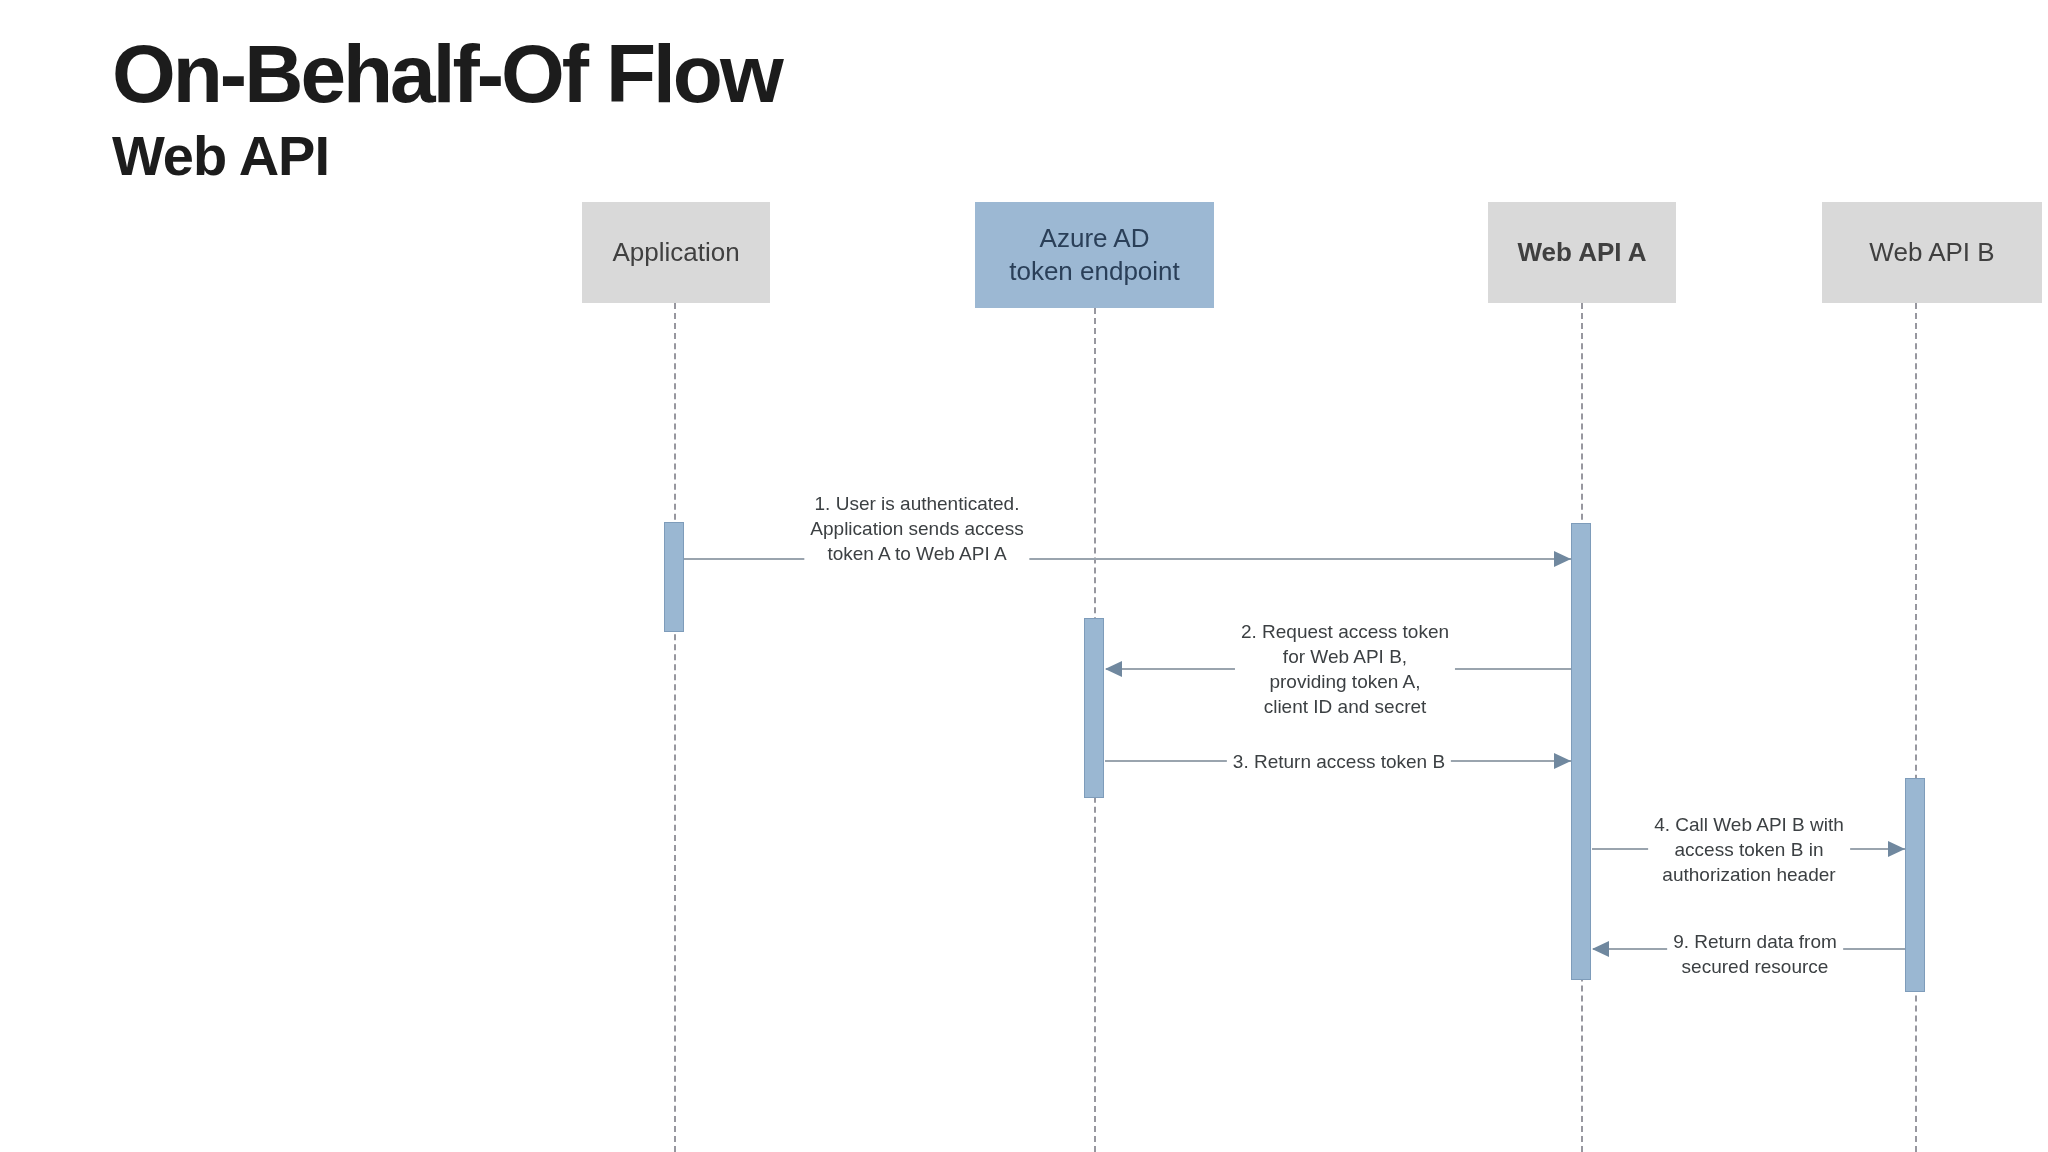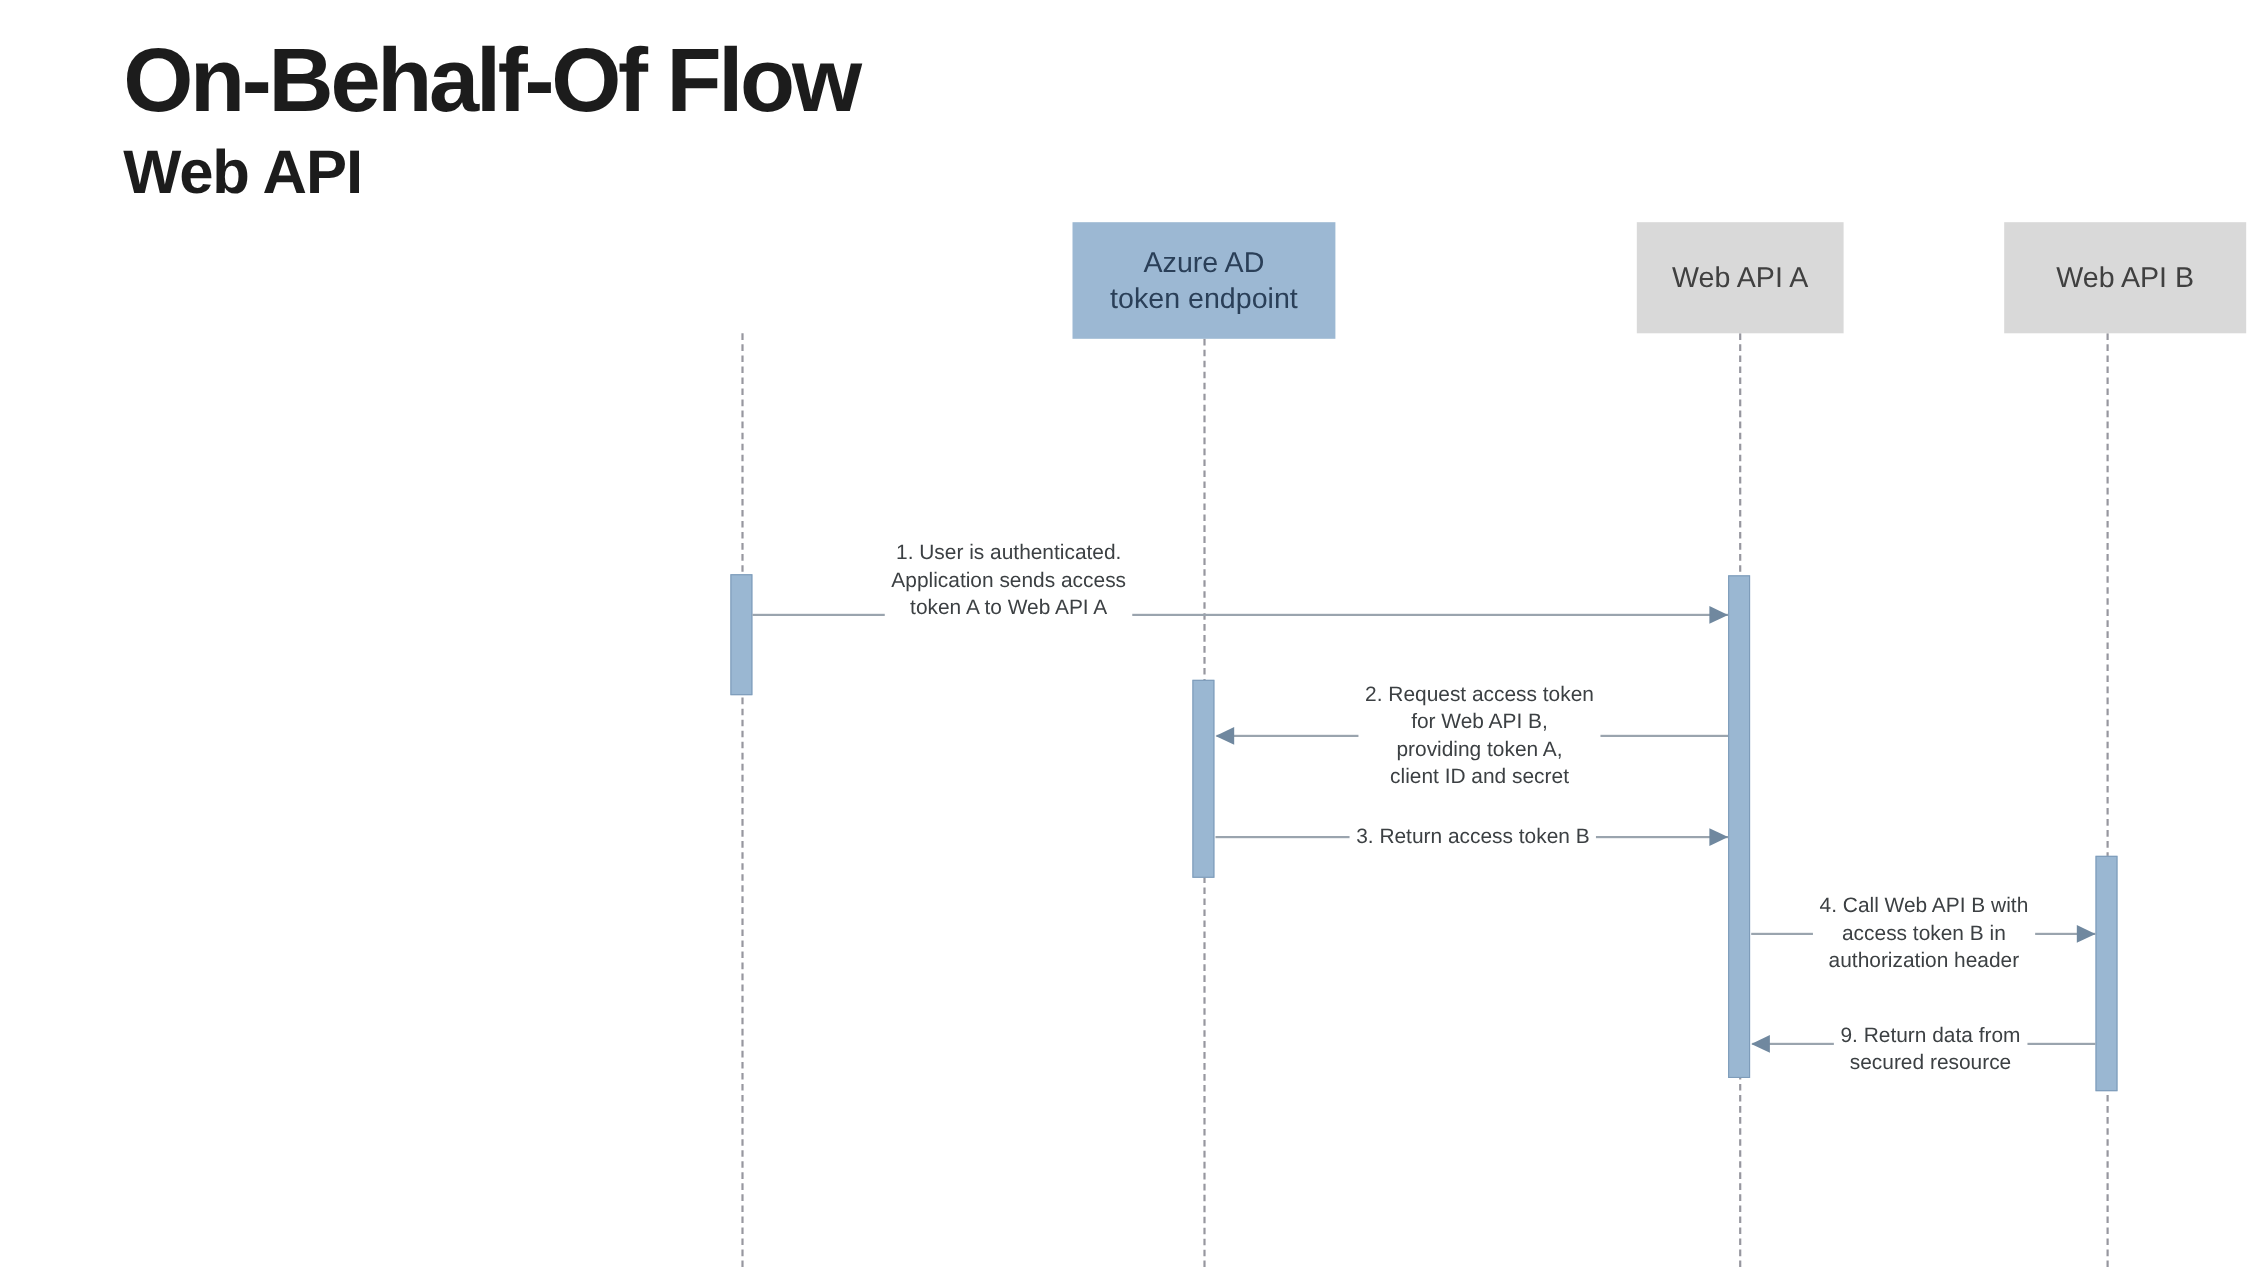--- a/index.html
+++ b/index.html
@@ -116,24 +116,27 @@
 authorization header</div>
   </div>
 
   <div>
     <div class="msg-line" style="left:1593px; top:948px; width:312px;"></div>
     <div class="arrow-left" style="left:1592px; top:941px;"></div>
     <div class="msg-label" style="left:1755px; top:954px;">9. Return data from
 secured resource</div>
   </div>
 
+  <div class="actor-box neutral" style="left:582px; width:188px;">
+    <span>Application</span>
+  </div>
   <div class="actor-box highlight" style="left:975px; width:239px;">
     <span>Azure AD
 token endpoint</span>
   </div>
-  <div class="actor-box neutral" style="left:1488px; width:188px;">
+  <div class="actor-box neutral" style="left:1488px; width:188px;font-weight:bold;">
     <span>Web API A</span>
   </div>
   <div class="actor-box neutral" style="left:1822px; width:220px;">
     <span>Web API B</span>
   </div>
 
 </div>
 
 </body></html>

